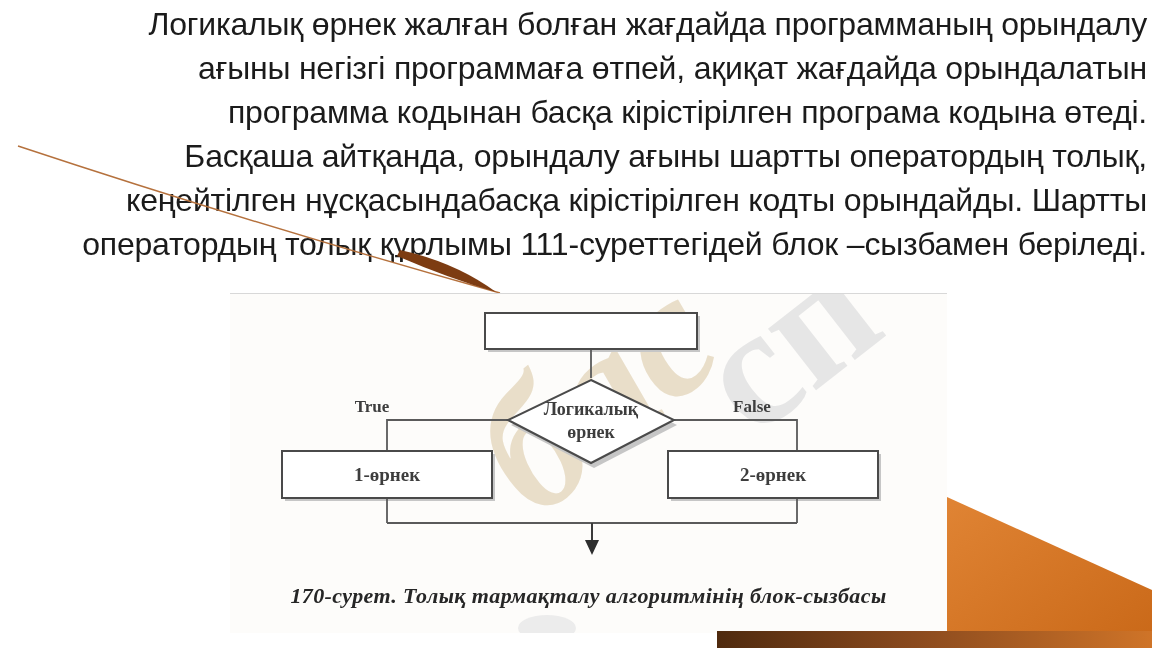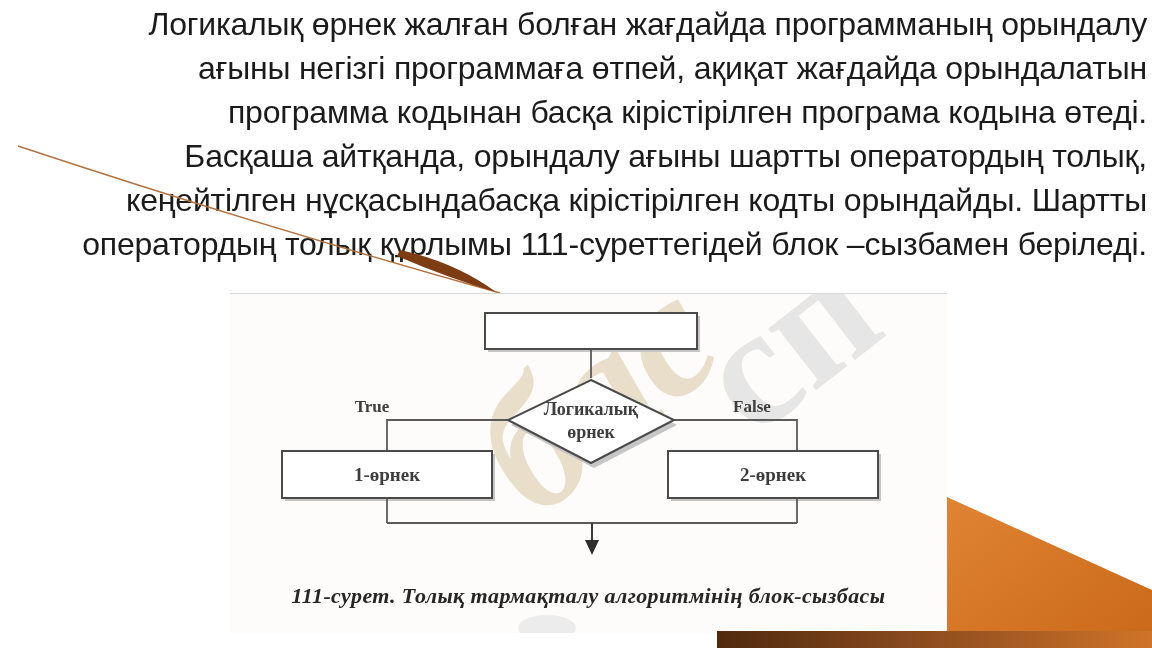--- a/index.html
+++ b/index.html
@@ -97,21 +97,21 @@
       <text x="142" y="118" text-anchor="middle" class="fc-text" font-size="17" fill="#4a4a4a">True</text>
       <text x="522" y="118" text-anchor="middle" class="fc-text" font-size="17" fill="#4a4a4a">False</text>
 
       <rect x="52" y="157" width="210" height="47" fill="#ffffff" stroke="#4a4a4a" stroke-width="2"></rect>
       <text x="157" y="187" text-anchor="middle" class="fc-text" font-size="19">1-өрнек</text>
 
       <rect x="438" y="157" width="210" height="47" fill="#ffffff" stroke="#4a4a4a" stroke-width="2"></rect>
       <text x="543" y="187" text-anchor="middle" class="fc-text" font-size="19">2-өрнек</text>
     </svg>
 
-    <div class="caption">111-сурет. Толық тармақталу алгоритмінің блок-сызбасы</div>
+    <div class="caption">170-сурет. Толық тармақталу алгоритмінің блок-сызбасы</div>
   </div>
 
   <svg class="corner-triangle" width="205" height="151" viewBox="0 0 205 151">
     <defs>
       <linearGradient id="triGrad" x1="0" y1="0" x2="1" y2="1">
         <stop offset="0" stop-color="#e08434"></stop>
         <stop offset="1" stop-color="#c96818"></stop>
       </linearGradient>
     </defs>
     <polygon points="0,0 205,93 205,151 0,151" fill="url(#triGrad)"></polygon>

